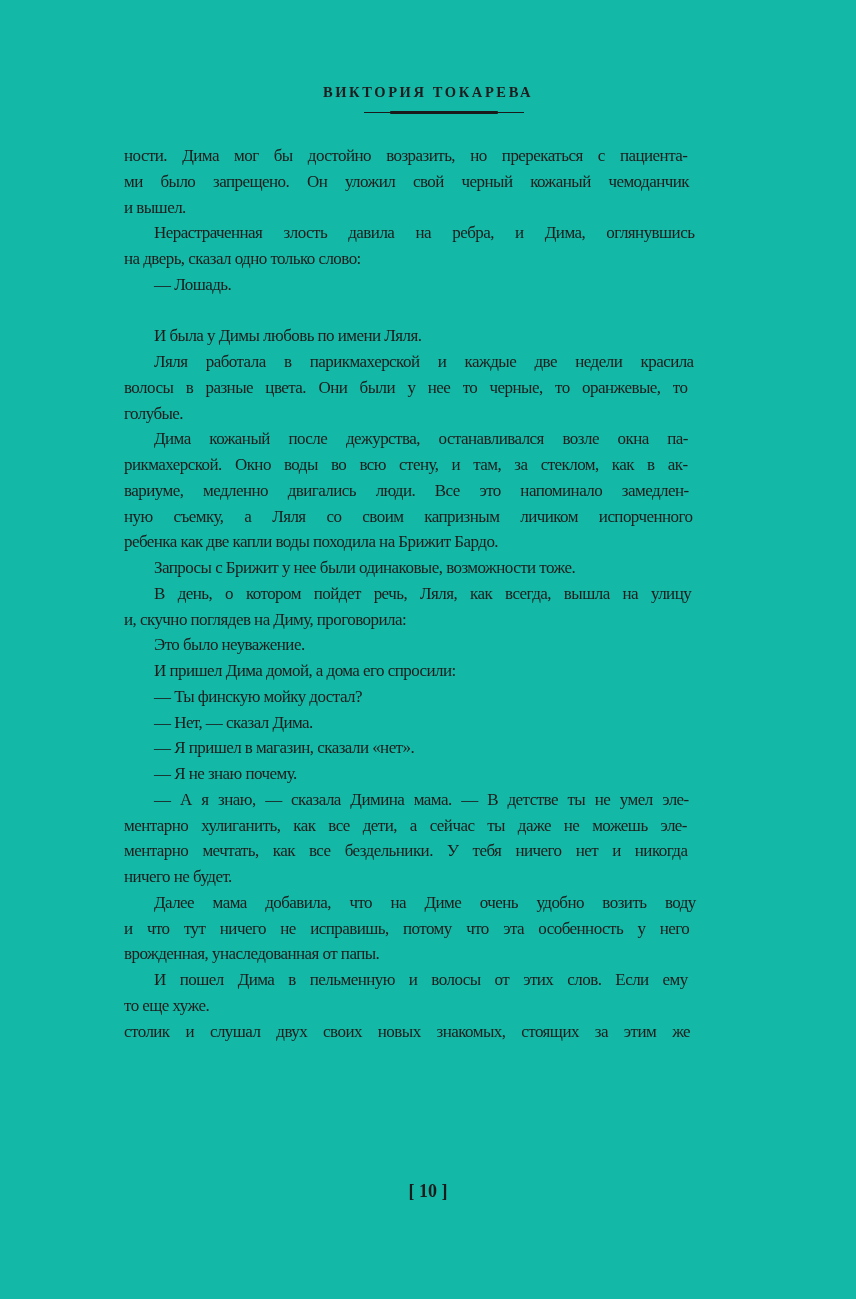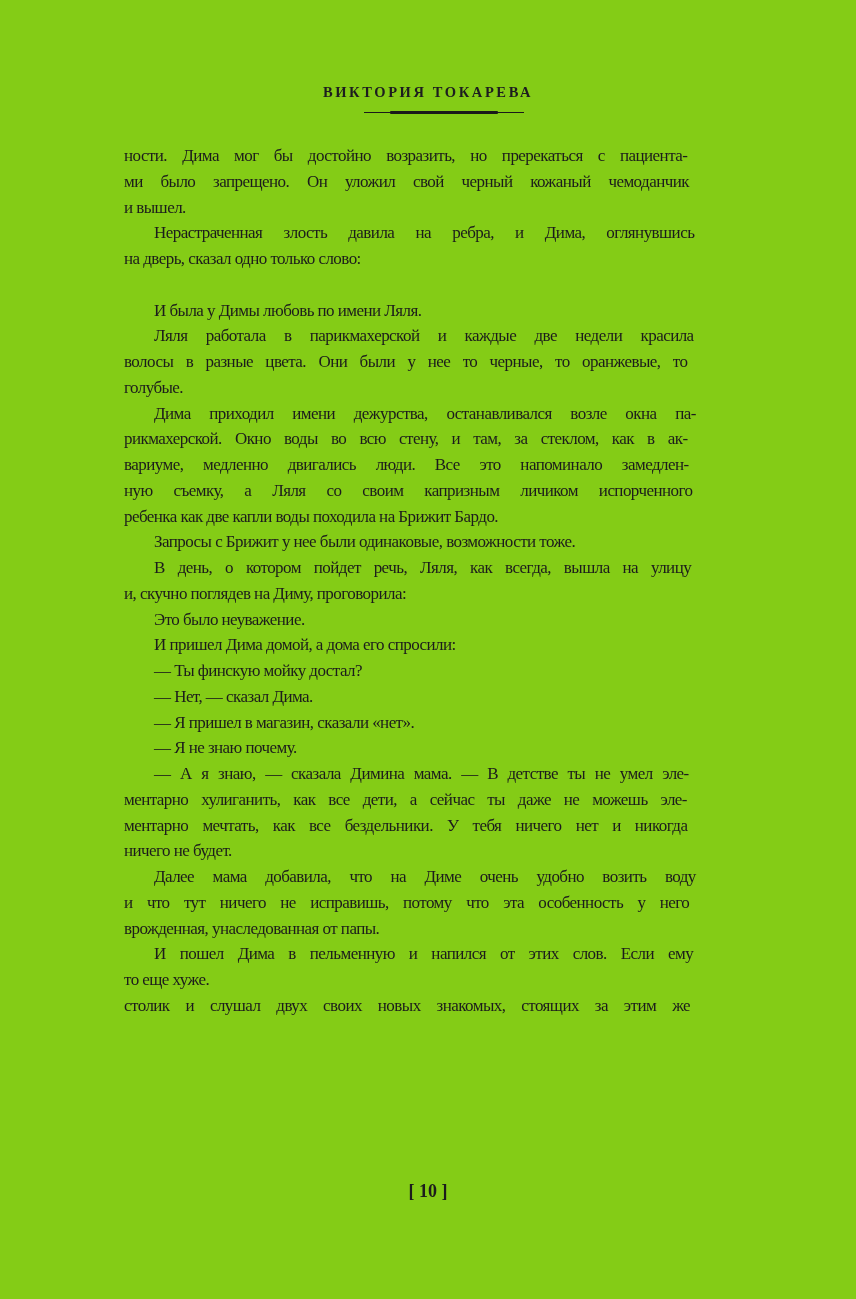--- a/index.html
+++ b/index.html
@@ -1,17 +1,17 @@
 <!DOCTYPE html>
 <html><head>
 <meta charset="utf-8">
 <style>
   html, body { margin: 0; padding: 0; background: #ffffff; }
   body { width: 856px; height: 1299px; position: relative; overflow: hidden; }
-  .page { position: absolute; left: 0; top: 0; width: 856px; height: 1299px; background: #84cc16; }
+  .page { position: absolute; left: 0; top: 0; width: 856px; height: 1299px; background: #14b8a6; }
   .running-head {
     position: absolute; top: 84px; left: 0; width: 856px; text-align: center;
     font-family: "Liberation Serif", "DejaVu Serif", serif;
     font-weight: bold; font-size: 14.5px; letter-spacing: 2.6px; color: #1d1d1f;
   }
   .head-rule { position: absolute; top: 112px; left: 364px; width: 160px; height: 1px; background: #1a1a1a; }
   .head-rule-thick { position: absolute; top: 111px; left: 390px; width: 108px; height: 3px; background: #1a1a1a; border-radius: 1px; }
   .text-block {
     position: absolute; left: 124px; top: 143px; width: 639px;
     font-family: "Liberation Serif", "DejaVu Serif", serif;
@@ -38,45 +38,46 @@
   <div class="running-head">ВИКТОРИЯ ТОКАРЕВА</div>
   <div class="head-rule"></div>
   <div class="head-rule-thick"></div>
 
   <div class="text-block" id="text-block">
       <span class="ln" style="word-spacing: 11.4497px; text-align-last: left;">ности. Дима мог бы достойно возразить, но пререкаться с пациента-</span>
       <span class="ln" style="word-spacing: 14.0137px; text-align-last: left;">ми было запрещено. Он уложил свой черный кожаный чемоданчик</span>
       <span class="ln last">и вышел.</span>
       <span class="ln indent" style="word-spacing: 17.4777px; text-align-last: left;">Нерастраченная злость давила на ребра, и Дима, оглянувшись</span>
       <span class="ln last">на дверь, сказал одно только слово:</span>
+      <span class="ln indent last">— Лошадь.</span>
       <span class="ln last blank"></span>
       <span class="ln indent last">И была у Димы любовь по имени Ляля.</span>
       <span class="ln indent" style="word-spacing: 14.6074px; text-align-last: left;">Ляля работала в парикмахерской и каждые две недели красила</span>
       <span class="ln" style="word-spacing: 8.66536px; text-align-last: left;">волосы в разные цвета. Они были у нее то черные, то оранжевые, то</span>
       <span class="ln last">голубые.</span>
-      <span class="ln indent" style="word-spacing: 14.9174px; text-align-last: left;">Дима приходил имени дежурства, останавливался возле окна па-</span>
+      <span class="ln indent" style="word-spacing: 14.9174px; text-align-last: left;">Дима кожаный после дежурства, останавливался возле окна па-</span>
       <span class="ln" style="word-spacing: 9.43359px; text-align-last: left;">рикмахерской. Окно воды во всю стену, и там, за стеклом, как в ак-</span>
       <span class="ln" style="word-spacing: 15.9107px; text-align-last: left;">вариуме, медленно двигались люди. Все это напоминало замедлен-</span>
       <span class="ln" style="word-spacing: 17.1875px; text-align-last: left;">ную съемку, а Ляля со своим капризным личиком испорченного</span>
       <span class="ln last">ребенка как две капли воды походила на Брижит Бардо.</span>
       <span class="ln indent last">Запросы с Брижит у нее были одинаковые, возможности тоже.</span>
       <span class="ln indent" style="word-spacing: 9.17898px; text-align-last: left;">В день, о котором пойдет речь, Ляля, как всегда, вышла на улицу</span>
       <span class="ln last">и, скучно поглядев на Диму, проговорила:</span>
       <span class="ln indent last">Это было неуважение.</span>
       <span class="ln indent last">И пришел Дима домой, а дома его спросили:</span>
       <span class="ln indent last">— Ты финскую мойку достал?</span>
       <span class="ln indent last">— Нет, — сказал Дима.</span>
       <span class="ln indent last">— Я пришел в магазин, сказали «нет».</span>
       <span class="ln indent last">— Я не знаю почему.</span>
       <span class="ln indent" style="word-spacing: 5.83371px; text-align-last: left;">— А я знаю, — сказала Димина мама. — В детстве ты не умел эле-</span>
       <span class="ln" style="word-spacing: 9.15483px; text-align-last: left;">ментарно хулиганить, как все дети, а сейчас ты даже не можешь эле-</span>
       <span class="ln" style="word-spacing: 10.4062px; text-align-last: left;">ментарно мечтать, как все бездельники. У тебя ничего нет и никогда</span>
       <span class="ln last">ничего не будет.</span>
       <span class="ln indent" style="word-spacing: 14.7448px; text-align-last: left;">Далее мама добавила, что на Диме очень удобно возить воду</span>
       <span class="ln" style="word-spacing: 10.6875px; text-align-last: left;">и что тут ничего не исправишь, потому что эта особенность у него</span>
       <span class="ln last">врожденная, унаследованная от папы.</span>
-      <span class="ln indent" style="word-spacing: 10.2798px; text-align-last: left;">И пошел Дима в пельменную и напился от этих слов. Если ему</span>
+      <span class="ln indent" style="word-spacing: 10.2798px; text-align-last: left;">И пошел Дима в пельменную и волосы от этих слов. Если ему</span>
       <span class="ln last">то еще хуже.</span>
       <span class="ln" style="word-spacing: 12.2px; text-align-last: left;">столик и слушал двух своих новых знакомых, стоящих за этим же</span>
     </div>
 
   <div class="folio">[ 10 ]</div>
 </div>
 
 </body></html>

